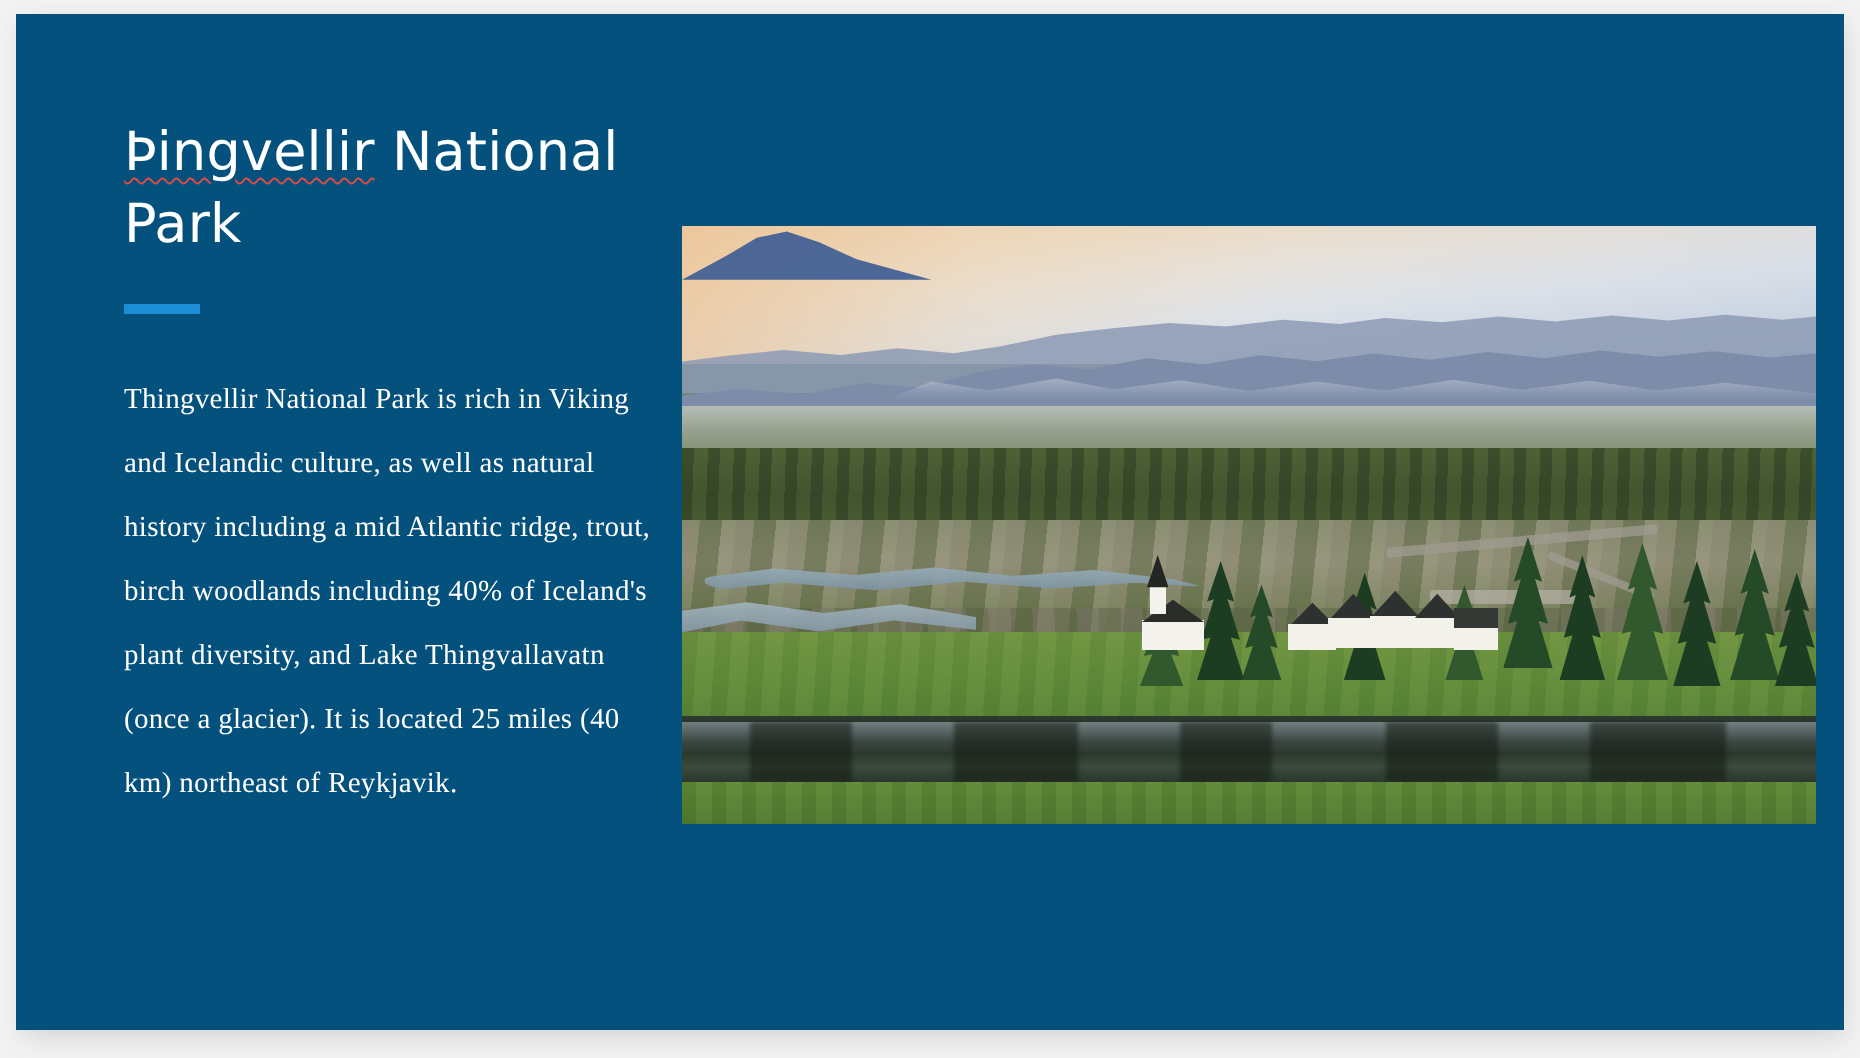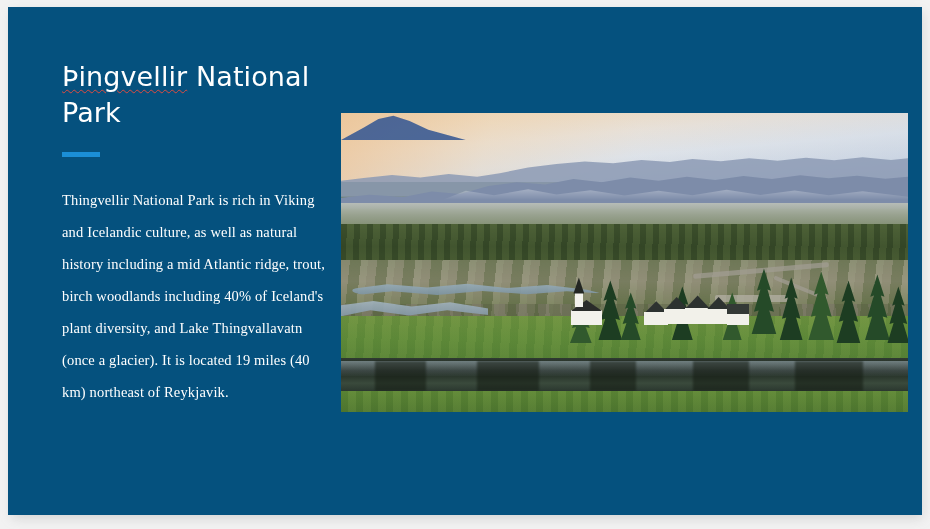--- a/index.html
+++ b/index.html
@@ -350,21 +350,21 @@
   <div class="card-shadow"></div>
 
   <div class="hero-card">
 
     <div class="text-col">
 
       <h1 class="hero-title"><span class="spell-error">Þingvellir</span><span> National Park</span></h1>
 
       <div class="accent-bar"></div>
 
-      <p class="hero-body">Thingvellir National Park is rich in Viking and Icelandic culture, as well as natural history including a mid Atlantic ridge, trout, birch woodlands including 40% of Iceland's plant diversity, and Lake Thingvallavatn (once a glacier). It is located 19 miles (40 km) northeast of Reykjavik.</p>
+      <p class="hero-body">Thingvellir National Park is rich in Viking and Icelandic culture, as well as natural history including a mid Atlantic ridge, trout, birch woodlands including 40% of Iceland's plant diversity, and Lake Thingvallavatn (once a glacier). It is located 25 miles (40 km) northeast of Reykjavik.</p>
     </div>
 
     <div class="photo-frame">
       <div class="photo">
 
         <div class="sky"></div>
         <div class="mtn mtn-back"></div>
         <div class="mtn mtn-mid"></div>
         <div class="mtn mtn-snow"></div>
         <div class="mtn-cone"></div>

